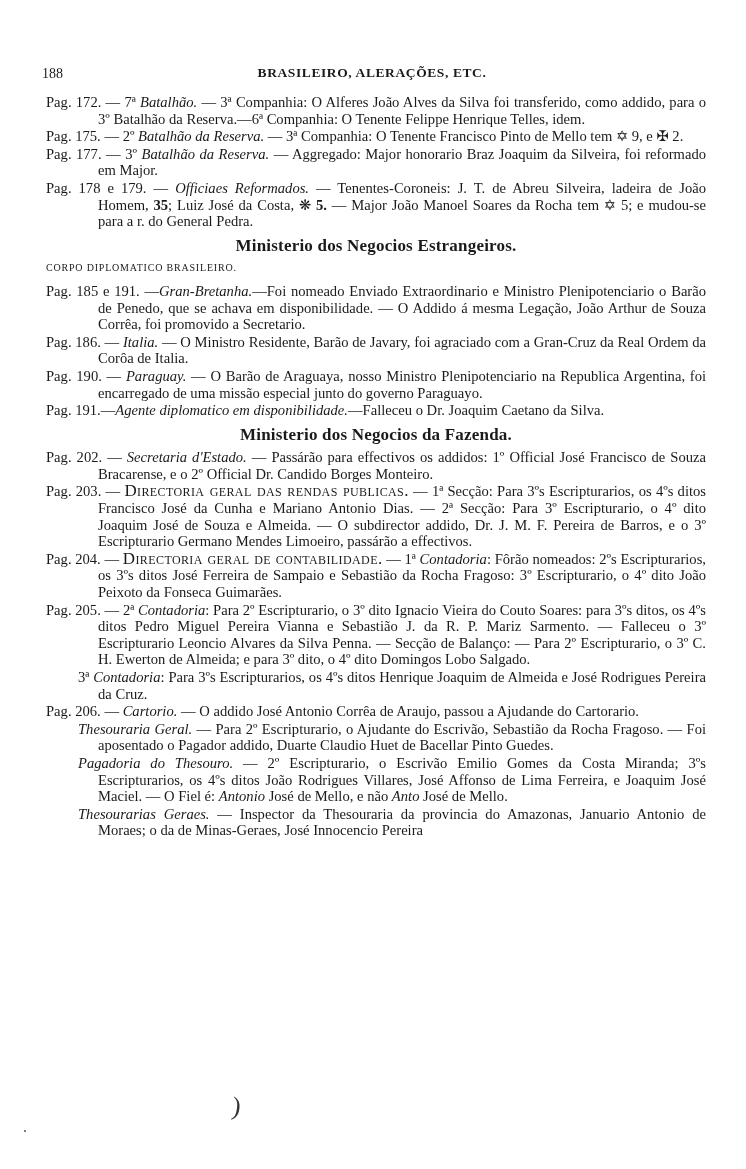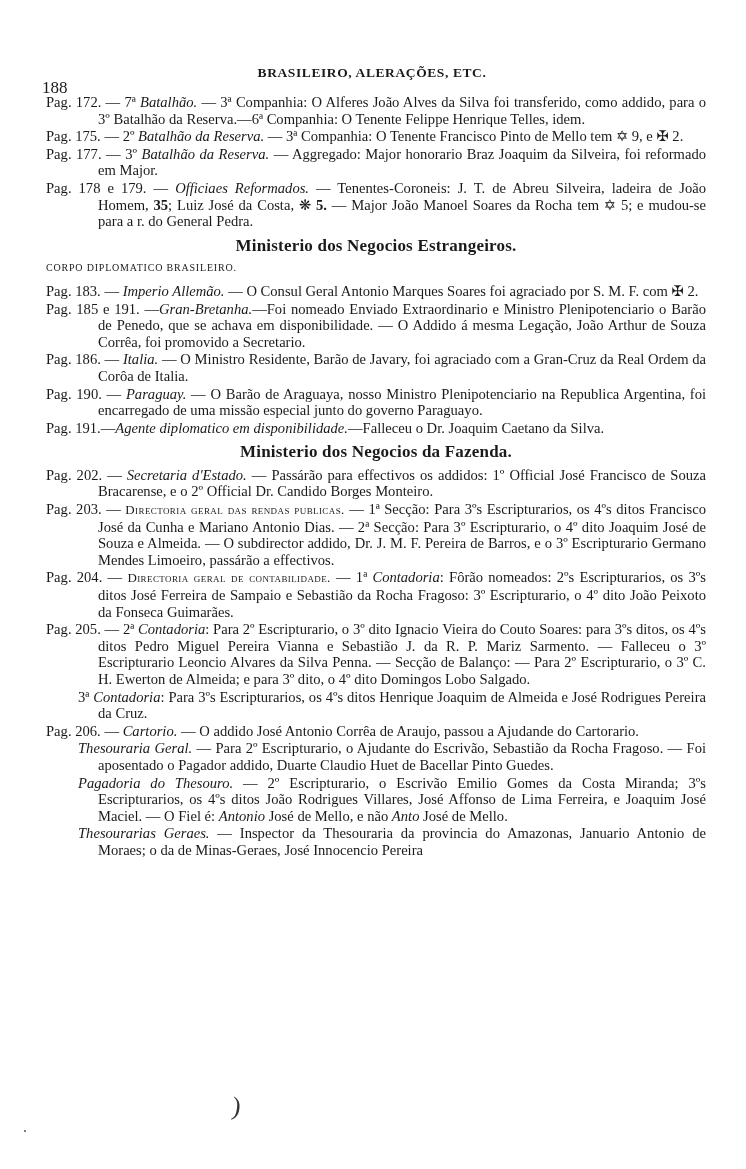--- a/index.html
+++ b/index.html
@@ -1,29 +1,29 @@
 <!DOCTYPE html>
 <html><head>
 <meta charset="utf-8">
 <style>
   html, body { margin: 0; padding: 0; background: #ffffff; }
   body { width: 746px; height: 1169px; position: relative; overflow: hidden;
          font-family: "Liberation Serif", "DejaVu Serif", serif; color: #1a1a1a; }
   .page { position: absolute; left: 0; top: 0; width: 746px; height: 1169px; }
   .header { position: absolute; top: 62px; left: 42px; width: 660px; height: 24px; }
-  .page-number { position: absolute; left: 0; top: 16px; font-size: 17px; letter-spacing: 0px; }
+  .page-number { position: absolute; left: 0; top: 4px; font-size: 14px; letter-spacing: 0px; }
   .running-title { position: absolute; left: 0; right: 0; top: 3px; text-align: center;
                    font-size: 13.5px; font-weight: bold; letter-spacing: 0.6px; }
   .body { position: absolute; left: 46px; top: 94px; width: 660px; font-size: 14.6px; line-height: 16.6px; }
   .entry { margin: 0 0 1px 0; padding-left: 52px; text-indent: -52px; text-align: justify; }
   .entry.sub { padding-left: 52px; text-indent: -20px; }
   .heading { text-align: center; font-weight: bold; font-size: 17px; margin: 8px 0 6px 0; letter-spacing: 0.2px; }
   .subheading { text-align: left; font-size: 10px; letter-spacing: 0.8px; margin: 4px 0 6px 0; }
   .it { font-style: italic; }
-  .sc { font-variant: small-caps; font-size: 13px; letter-spacing: 0.4px; }
+  .sc { font-variant: small-caps; font-size: 17px; letter-spacing: 0.4px; }
   .b { font-weight: bold; }
   .mark { position: absolute; left: 232px; top: 1092px; font-size: 26px; color: #333; transform: rotate(8deg); }
   .speck { position: absolute; width: 2px; height: 2px; background: #555; border-radius: 1px; }
 </style>
 </head>
 <body>
 
 <div class="page">
   <div class="header">
     <span class="page-number">188</span>
@@ -33,21 +33,20 @@
   <div class="body" id="body">
       <div>
         <p class="entry"><span>Pag. 172.</span><span> — 7ª </span><span class="it">Batalhão.</span><span> — 3ª Companhia: O Alferes João Alves da Silva foi transferido, como addido, para o 3º Batalhão da Reserva.—6ª Companhia: O Tenente Felippe Henrique Telles, idem.</span></p>
         <p class="entry"><span>Pag. 175.</span><span> — 2º </span><span class="it">Batalhão da Reserva.</span><span> — 3ª Companhia: O Tenente Francisco Pinto de Mello tem ✡ 9, e ✠ 2.</span></p>
         <p class="entry"><span>Pag. 177.</span><span> — 3º </span><span class="it">Batalhão da Reserva.</span><span> — Aggregado: Major honorario Braz Joaquim da Silveira, foi reformado em Major.</span></p>
         <p class="entry"><span>Pag. 178 e 179.</span><span> — </span><span class="it">Officiaes Reformados.</span><span> — Tenentes-Coroneis: J. T. de Abreu Silveira, ladeira de João Homem, </span><span class="b">35</span><span>; Luiz José da Costa, ❋ </span><span class="b">5.</span><span> — Major João Manoel Soares da Rocha tem ✡ 5; e mudou-se para a r. do General Pedra.</span></p>
       </div>
       <div>
         <div class="heading">Ministerio dos Negocios Estrangeiros.</div>
         <div class="subheading">CORPO DIPLOMATICO BRASILEIRO.</div>
-        <p class="entry"><span>Pag. 183.</span><span> — </span><span class="it">Imperio Allemão.</span><span> — O Consul Geral Antonio Marques Soares foi agraciado por S. M. F. com ✠ 2.</span></p>
         <p class="entry"><span>Pag. 185 e 191.</span><span> —</span><span class="it">Gran-Bretanha.</span><span>—Foi nomeado Enviado Extraordinario e Ministro Plenipotenciario o Barão de Penedo, que se achava em disponibilidade. — O Addido á mesma Legação, João Arthur de Souza Corrêa, foi promovido a Secretario.</span></p>
         <p class="entry"><span>Pag. 186.</span><span> — </span><span class="it">Italia.</span><span> — O Ministro Residente, Barão de Javary, foi agraciado com a Gran-Cruz da Real Ordem da Corôa de Italia.</span></p>
         <p class="entry"><span>Pag. 190.</span><span> — </span><span class="it">Paraguay.</span><span> — O Barão de Araguaya, nosso Ministro Plenipotenciario na Republica Argentina, foi encarregado de uma missão especial junto do governo Paraguayo.</span></p>
         <p class="entry"><span>Pag. 191.</span><span>—</span><span class="it">Agente diplomatico em disponibilidade.</span><span>—Falleceu o Dr. Joaquim Caetano da Silva.</span></p>
       </div>
       <div>
         <div class="heading">Ministerio dos Negocios da Fazenda.</div>
         <p class="entry"><span>Pag. 202.</span><span> — </span><span class="it">Secretaria d'Estado.</span><span> — Passárão para effectivos os addidos: 1º Official José Francisco de Souza Bracarense, e o 2º Official Dr. Candido Borges Monteiro.</span></p>
         <p class="entry"><span>Pag. 203.</span><span> — </span><span class="sc">Directoria geral das rendas publicas.</span><span> — 1ª Secção: Para 3ºs Escripturarios, os 4ºs ditos Francisco José da Cunha e Mariano Antonio Dias. — 2ª Secção: Para 3º Escripturario, o 4º dito Joaquim José de Souza e Almeida. — O subdirector addido, Dr. J. M. F. Pereira de Barros, e o 3º Escripturario Germano Mendes Limoeiro, passárão a effectivos.</span></p>
         <p class="entry"><span>Pag. 204.</span><span> — </span><span class="sc">Directoria geral de contabilidade.</span><span> — 1ª </span><span class="it">Contadoria</span><span>: Fôrão nomeados: 2ºs Escripturarios, os 3ºs ditos José Ferreira de Sampaio e Sebastião da Rocha Fragoso: 3º Escripturario, o 4º dito João Peixoto da Fonseca Guimarães.</span></p>

